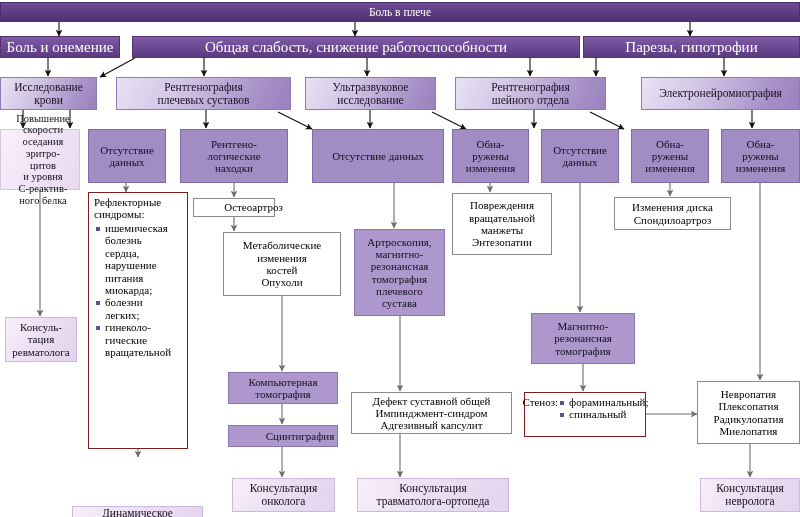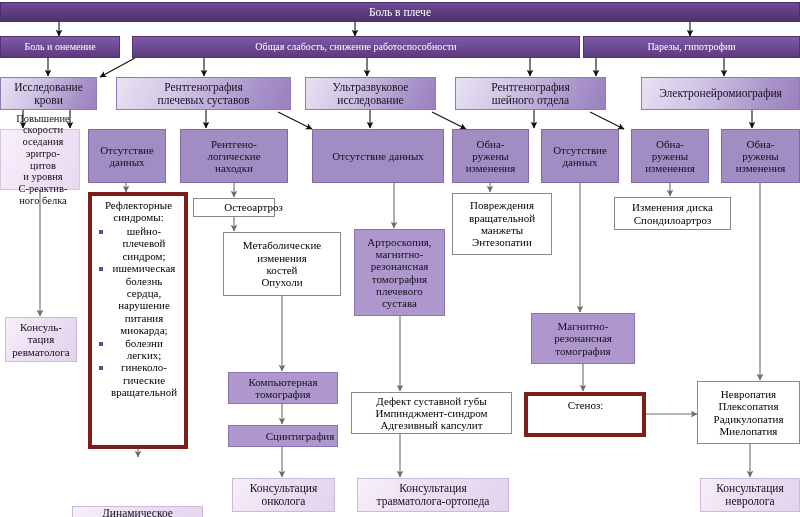--- a/index.html
+++ b/index.html
@@ -43,21 +43,21 @@
   
   .lvl-root {
     background: linear-gradient(to bottom, #6f4a96 0%, #5d3c80 55%, #4e3270 100%);
     color: #ffffff;
     font-size: 11.5px;
     border: 1px solid #4a2f6b;
   }
   .lvl-sym {
     background: linear-gradient(to bottom, #7d5ba6 0%, #6a4790 60%, #5b3b7e 100%);
     color: #ffffff;
-    font-size: 10px;
+    font-size: 15px;
     border: 1px solid #56336f;
   }
   .lvl-test {
     background: linear-gradient(115deg, #e9e2f3 0%, #cfc3e4 38%, #a892c9 78%, #9a80bf 100%);
     color: #1a1020;
     font-size: 11.5px;
     border: 1px solid #8f7ab4;
   }
   .lvl-find {
     background: #a28cc4;
@@ -88,27 +88,26 @@
     color: #140f1c;
     font-size: 11px;
     border: 1px solid #d7c3e4;
   }
 
   
   .listbox {
     position: absolute;
     box-sizing: border-box;
     background: #ffffff;
-    border: 4px solid #7f1d1d;
+    border: 1px solid #7f1d1d;
     font-size: 11px;
     color: #000000;
     padding: 3px 4px 9px 5px;
     line-height: 1.13;
     z-index: 2;
-    text-align: center;
   }
   .listbox .lead { display: block; margin-bottom: 1px; }
   .listbox ul {
     margin: 0;
     padding-left: 11px;
     list-style: none;
   }
   .listbox li {
     position: relative;
     margin: 0 0 0 0;
@@ -248,23 +247,20 @@
 ружены
 изменения</div>
   <div class="node lvl-find" style="left:721px; top:129px; width:79px; height:54px;">Обна-
 ружены
 изменения</div>
 
   <div class="listbox" style="left:88px; top:192px; width:100px; height:257px;">
     <span class="lead" style="white-space:pre-line;">Рефлекторные
 синдромы:</span>
     <ul>
-      <li style="white-space:pre-line;">шейно-
-плечевой
-синдром;</li>
       <li style="white-space:pre-line;">ишемическая
 болезнь
 сердца,
 нарушение
 питания
 миокарда;</li>
       <li style="white-space:pre-line;">болезни
 легких;</li>
       <li style="white-space:pre-line;">гинеколо-
 гические
@@ -296,26 +292,30 @@
 
   <div class="node lvl-proc" style="left:228px; top:372px; width:110px; height:32px;">Компьютерная
 томография</div>
 
   <div class="node lvl-proc" style="left:228px; top:425px; width:110px; height:22px;padding-left:36px;">Сцинтиграфия</div>
 
   <div class="node lvl-proc" style="left:531px; top:313px; width:104px; height:51px;">Магнитно-
 резонансная
 томография</div>
 
-  <div class="node lvl-white" style="left:351px; top:392px; width:161px; height:42px;">Дефект суставной губы
+  <div class="node lvl-white" style="left:351px; top:392px; width:161px; height:42px;">Дефект суставной общей
 Импинджмент-синдром
 Адгезивный капсулит</div>
 
   <div class="listbox" style="left:524px; top:392px; width:122px; height:45px; display:flex; flex-direction:row; justify-content:center;">
     <span class="lead">Стеноз:</span>
+    <ul>
+      <li>фораминальный;</li>
+      <li>спинальный</li>
+    </ul>
   </div>
 
   <div class="node lvl-white" style="left:697px; top:381px; width:103px; height:63px;">Невропатия
 Плексопатия
 Радикулопатия
 Миелопатия</div>
 
   <div class="node lvl-result" style="left:5px; top:317px; width:72px; height:45px; font-size:11px;">Консуль-
 тация
 ревматолога</div>

